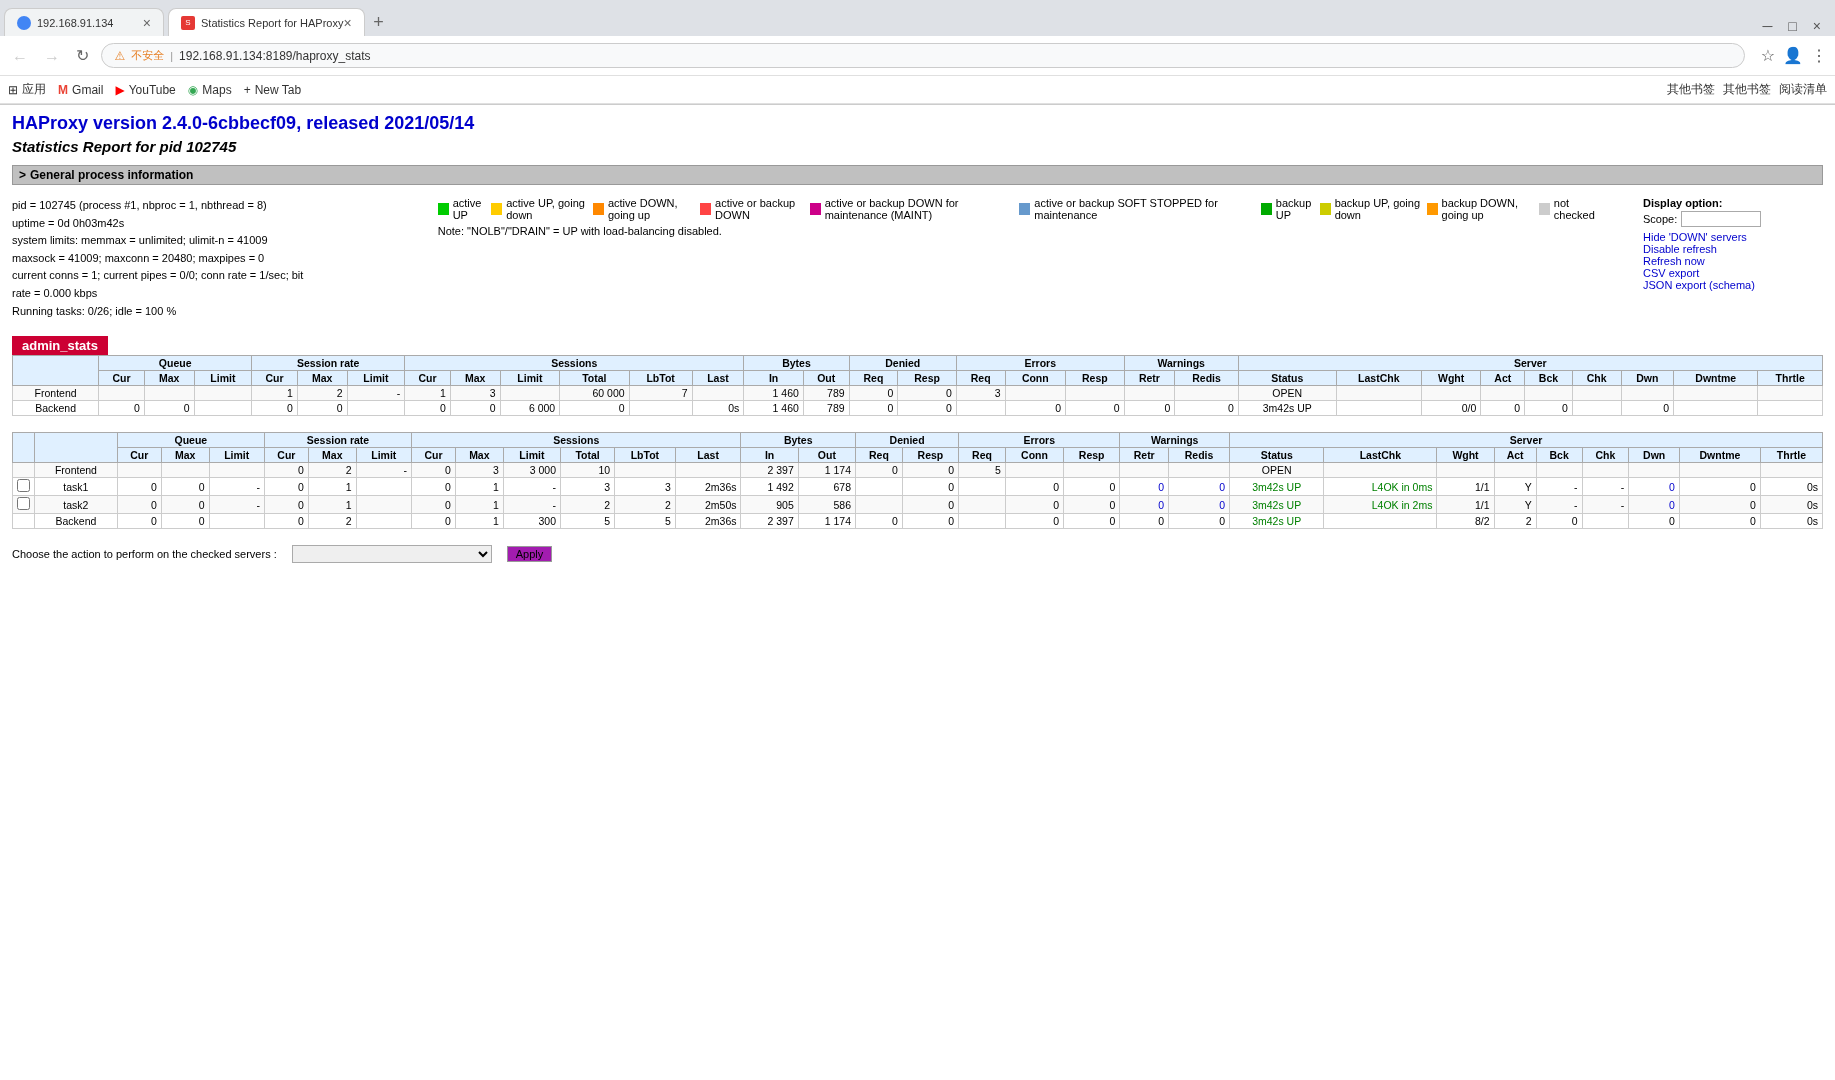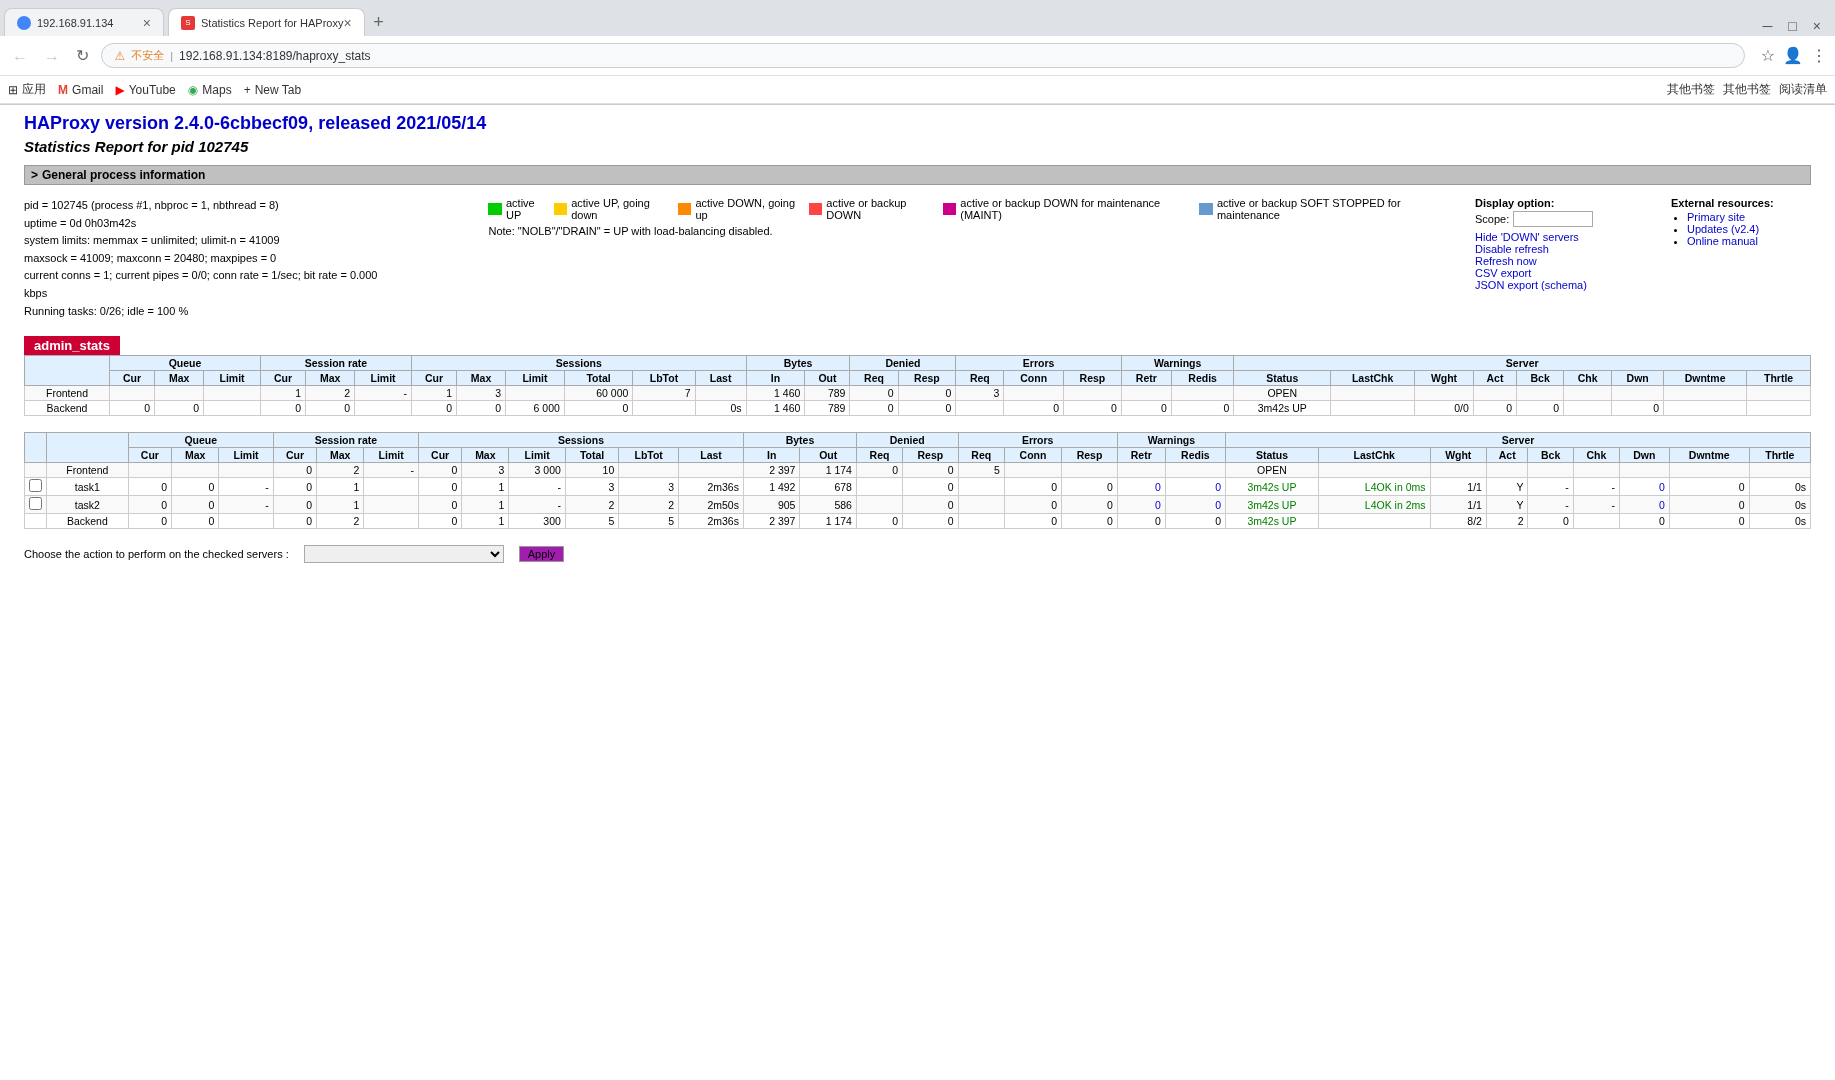--- a/index.html
+++ b/index.html
@@ -23,21 +23,21 @@
     .address-bar .lock-icon { color: #e67e22; font-size: 12px; }
     .address-text { flex: 1; color: #333; }
     .nav-icons { display: flex; align-items: center; gap: 8px; margin-left: 8px; }
     .nav-icon { font-size: 16px; color: #555; cursor: pointer; }
 
     .bookmarks-bar { display: flex; align-items: center; padding: 2px 8px; gap: 12px; background: #fff; border-bottom: 1px solid #e0e0e0; height: 28px; font-size: 12px; }
     .bookmark-item { display: flex; align-items: center; gap: 4px; color: #333; cursor: pointer; white-space: nowrap; }
     .bookmarks-right { margin-left: auto; display: flex; align-items: flex-start; gap: 8px; color: #333; font-size: 12px; }
 
     
-    .page-content { padding: 8px 24px; }
+    .page-content { padding: 8px 12px; }
     .page-title { font-size: 18px; font-weight: bold; color: #0000cc; margin-bottom: 4px; }
     .page-subtitle { font-size: 15px; font-style: italic; color: #000; margin-bottom: 10px; }
 
     .section-header { background: #c0c0c0; padding: 2px 6px; font-weight: bold; font-size: 12px; cursor: pointer; border: 1px solid #999; display: flex; align-items: center; gap: 4px; margin-bottom: 4px; }
 
     .general-info { font-size: 11px; line-height: 1.6; margin-bottom: 8px; }
     .legend-col { display: flex; flex-direction: row; gap: 2px; }
     .legend-item { display: flex; align-items: center; gap: 4px; font-size: 11px; }
     .legend-box { width: 14px; height: 12px; display: inline-block; }
 
@@ -136,21 +136,21 @@
 
 <div class="page-content relative-wrapper">
   <h1 class="page-title">HAProxy version 2.4.0-6cbbecf09, released 2021/05/14</h1>
   <h2 class="page-subtitle">Statistics Report for pid 102745</h2>
 
   <div class="section-header">
     <span>&gt;</span>
     <span>General process information</span>
   </div>
 
-  <div style="display:flex; gap:16px; margin-bottom:8px;margin-top:12px;">
+  <div style="display:flex; gap:43px; margin-bottom:8px;margin-top:12px;">
 
     <div class="general-info">
       <div>pid = 102745 (process #1, nbproc = 1, nbthread = 8)</div>
       <div>uptime = 0d 0h03m42s</div>
       <div>system limits: memmax = unlimited; ulimit-n = 41009</div>
       <div>maxsock = 41009; maxconn = 20480; maxpipes = 0</div>
       <div>current conns = 1; current pipes = 0/0; conn rate = 1/sec; bit rate = 0.000 kbps</div>
       <div>Running tasks: 0/26; idle = 100 %</div>
     </div>
 
@@ -173,20 +173,38 @@
             <span class="legend-box" style="background:#ff4444;"></span>
             <span>active or backup DOWN</span>
           </div>
           <div class="legend-item">
             <span class="legend-box" style="background:#cc0088;"></span>
             <span>active or backup DOWN for maintenance (MAINT)</span>
           </div>
           <div class="legend-item">
             <span class="legend-box" style="background:#6699cc;"></span>
             <span>active or backup SOFT STOPPED for maintenance</span>
+          </div>
+        </div>
+        <div class="legend-col">
+          <div class="legend-item">
+            <span class="legend-box" style="background:#00aa00;"></span>
+            <span>backup UP</span>
+          </div>
+          <div class="legend-item">
+            <span class="legend-box" style="background:#cccc00;"></span>
+            <span>backup UP, going down</span>
+          </div>
+          <div class="legend-item">
+            <span class="legend-box" style="background:#ff9900;"></span>
+            <span>backup DOWN, going up</span>
+          </div>
+          <div class="legend-item">
+            <span class="legend-box" style="background:#cccccc;"></span>
+            <span>not checked</span>
           </div>
         </div>
       </div>
       <div style="font-size:11px;margin-top:4px;">Note: "NOLB"/"DRAIN" = UP with load-balancing disabled.</div>
     </div>
 
     <div style="margin-left:auto; font-size:11px; min-width:180px;">
       <div style="font-weight:bold;">Display option:</div>
       <div style="display:flex;align-items:center;gap:4px;margin-top:2px;">
         <span>Scope:</span>
@@ -194,28 +212,20 @@
       </div>
       <div style="margin-top:4px;">
         <a href="#" style="color:#0000cc;text-decoration:none;display:block;">Hide 'DOWN' servers</a>
         <a href="#" style="color:#0000cc;text-decoration:none;display:block;">Disable refresh</a>
         <a href="#" style="color:#0000cc;text-decoration:none;display:block;">Refresh now</a>
         <a href="#" style="color:#0000cc;text-decoration:none;display:block;">CSV export</a>
         <a href="#" style="color:#0000cc;text-decoration:none;display:block;">JSON export (schema)</a>
       </div>
     </div>
 
-    <div style="font-size:11px; min-width:140px;">
-      <div style="font-weight:bold;">External resources:</div>
-      <ul style="list-style:disc;padding-left:16px;margin-top:2px;">
-        <li><a href="#" style="color:#0000cc;text-decoration:none;">Primary site</a></li>
-        <li><a href="#" style="color:#0000cc;text-decoration:none;">Updates (v2.4)</a></li>
-        <li><a href="#" style="color:#0000cc;text-decoration:none;">Online manual</a></li>
-      </ul>
-    </div>
   </div>
 
   <div class="stats-section">
     <div class="section-title-bar">
       <span class="section-title-label">admin_stats</span>
     </div>
     <table class="stats-table">
       <thead>
         <tr>
           <th rowspan="2"></th>

